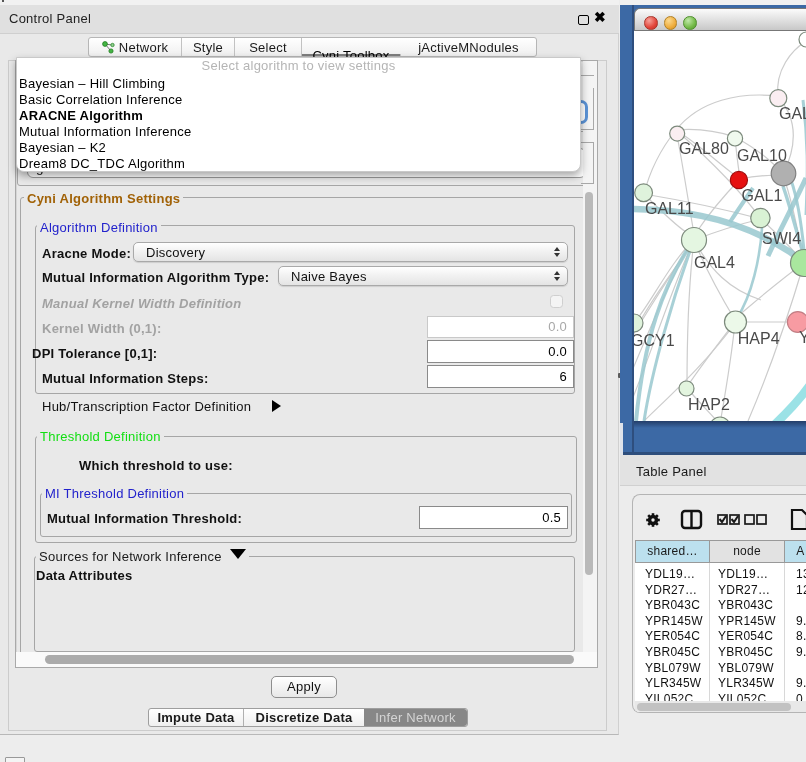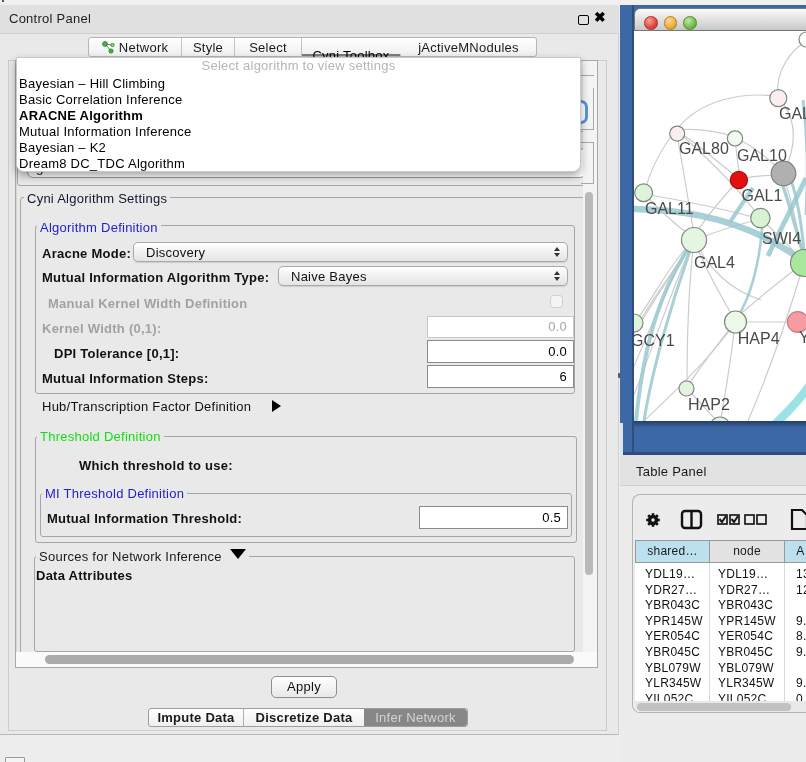--- a/index.html
+++ b/index.html
@@ -64,45 +64,45 @@
   <div class="abs" style="left:15px;top:60px;width:583px;height:608px;border:1px solid #a9a9a9;box-sizing:border-box;background:#e9e9e9;box-shadow:inset 0 0 0 1px #d6d6d6;"></div>
 
   <div class="grp" style="left:17px;top:75px;width:576px;height:55px;"></div>
   <div class="abs" style="left:560px;top:100px;width:28px;height:24px;border:3px solid #5b93d6;border-radius:7px;background:#fff;box-sizing:border-box;z-index:2;"></div>
   <div class="grp" style="left:17px;top:142px;width:576px;height:42px;"></div>
   <div class="abs" style="left:27px;top:148px;width:559px;height:30px;border:1px solid #9a9a9a;border-radius:6px;background:#fff;box-sizing:border-box;">
     <div class="abs" style="left:8px;top:11px;font-size:13.5px;color:#222;">galFiltered.sif default node</div>
   </div>
 
   <div class="grp" style="left:20px;top:197px;width:563px;height:459px;"></div>
-  <div class="gtitle" style="left:24px;top:191px;color:#0f172a;">Cyni Algorithm Settings</div>
+  <div class="gtitle" style="left:24px;top:191px;color:#a16207;font-weight:bold;">Cyni Algorithm Settings</div>
 
   <div class="grp" style="left:35px;top:225px;width:538px;height:167px;"></div>
   <div class="gtitle" style="left:37px;top:220px;color:#2222cc;">Algorithm Definition</div>
 
   <div class="abs b13" style="left:42px;top:246px;">Aracne Mode:</div>
   <div class="combo" style="left:133px;top:242px;width:433px;">
     <div class="ct">Discovery</div>
       <div class="spin" style="left:420px;"></div>
   </div>
 
   <div class="abs b13" style="left:42px;top:270px;">Mutual Information Algorithm Type:</div>
   <div class="combo" style="left:278px;top:266px;width:288px;">
     <div class="ct">Naive Bayes</div>
       <div class="spin" style="left:275px;"></div>
   </div>
 
-  <div class="abs b13" style="left:48px;top:296px;color:#a2a2a2;">Manual Kernel Width Definition</div>
+  <div class="abs b13" style="left:42px;top:296px;color:#a2a2a2;font-style:italic;">Manual Kernel Width Definition</div>
   <div class="abs" style="left:550px;top:295px;width:13px;height:13px;border:1px solid #cfcfcf;border-radius:3.5px;background:#f4f4f4;box-sizing:border-box;"></div>
 
   <div class="abs b13" style="left:42px;top:321px;color:#a2a2a2;">Kernel Width (0,1):</div>
   <div class="field" style="left:427px;top:316px;width:139px;height:20px;border:1px solid #c9c9c9;
        color:#a8a8a8;line-height:20px;padding-right:6px;box-sizing:content-box;">0.0</div>
 
-  <div class="abs b13" style="left:54px;top:346px;">DPI Tolerance [0,1]:</div>
+  <div class="abs b13" style="left:32px;top:346px;">DPI Tolerance [0,1]:</div>
   <div class="field" style="left:427px;top:340px;width:139px;height:21px;border:1px solid #8a8a8a;
        color:#000;line-height:21px;padding-right:6px;">0.0</div>
 
   <div class="abs b13" style="left:42px;top:371px;">Mutual Information Steps:</div>
   <div class="field" style="left:427px;top:365px;width:139px;height:21px;border:1px solid #8a8a8a;
        color:#000;line-height:21px;padding-right:6px;">6</div>
 
   <div class="abs r13" style="left:42px;top:399px;">Hub/Transcription Factor Definition</div>
   <div class="abs" style="left:272px;top:400px;width:0;height:0;border-top:6px solid transparent;
        border-bottom:6px solid transparent;border-left:9px solid #000;"></div>

